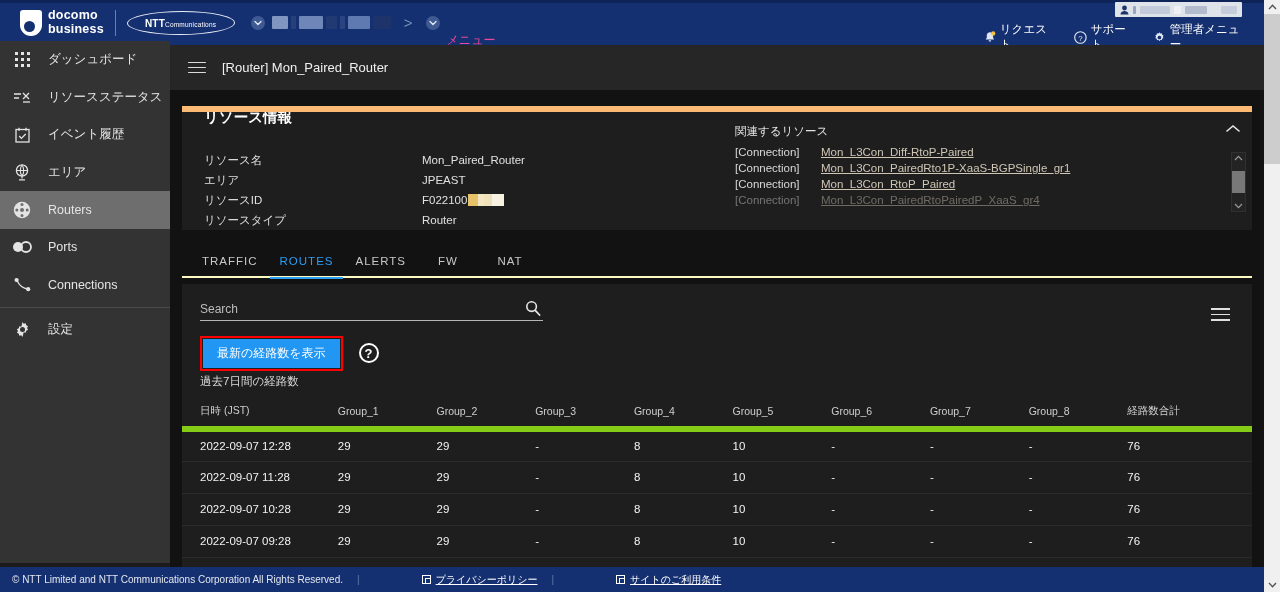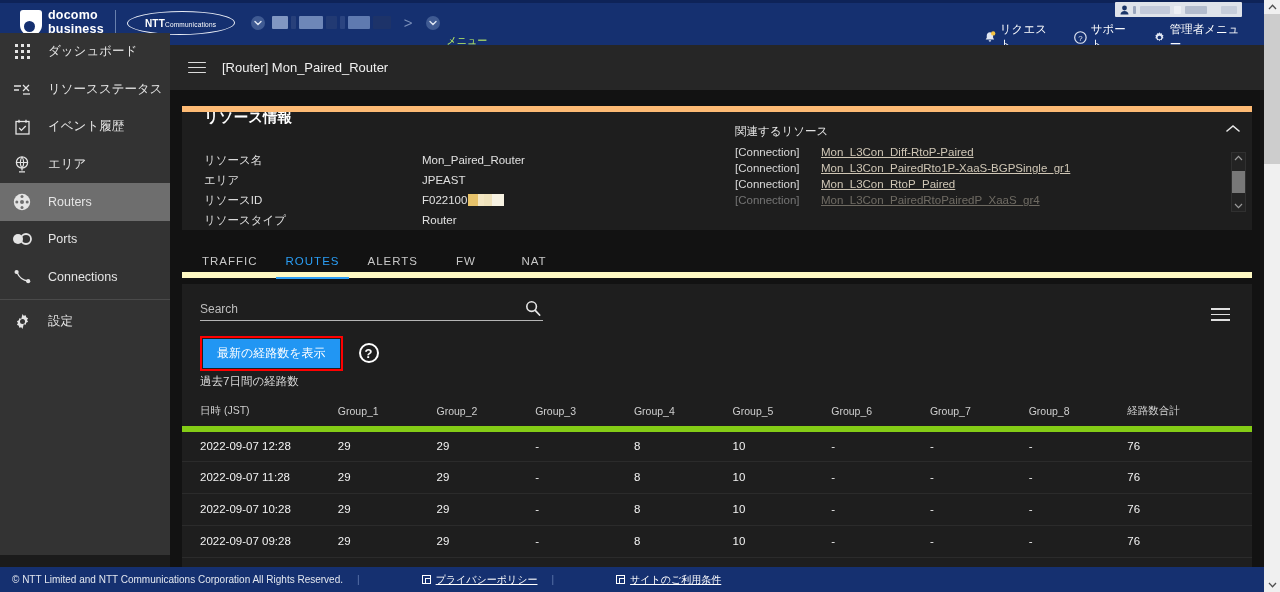--- a/index.html
+++ b/index.html
@@ -46,41 +46,41 @@
   .chev-circle {
     width: 14px; height: 14px; border-radius: 50%; background: #3f5a92;
     display: inline-flex; align-items: center; justify-content: center; flex: none;
   }
   .chev-circle svg { display: block; }
 
   .tb-group { display: flex; align-items: center; gap: 7px; margin-left: 16px; }
   .redact-bar { display: flex; align-items: center; gap: 3px; }
   .rb { height: 13px; border-radius: 1px; }
   .tb-sep { color: #7b90ba; font-size: 15px; margin: 0 6px; }
-  .tb-menu { color: #bef264; font-size: 10px; margin-top: 36px; }
+  .tb-menu { color: #ec4899; font-size: 12px; margin-top: 36px; }
 
   .topbar-right {
     position: absolute; right: 0; top: 0; height: 45px; width: 280px;
   }
   .user-pill {
     position: absolute; right: 22px; top: 2px;
     height: 15px; display: flex; align-items: center; gap: 4px;
     background: #dfe3ea; border-radius: 1px; padding: 0 5px;
   }
   .user-pill .pbar { height: 8px; border-radius: 1px; }
   .tb-links {
     position: absolute; right: 14px; top: 22px;
     display: flex; align-items: center; gap: 16px;
     font-size: 11.5px; color: #ffffff;
   }
   .tb-link { display: flex; align-items: center; gap: 4px; cursor: pointer; }
 
   
   .sidebar {
-    position: absolute; left: 0; top: 33px; width: 170px; height: 522px;
+    position: absolute; left: 0; top: 41px; width: 170px; height: 522px;
     background: #333333;
     text-align: center;
   }
   .side-item {
     height: 37.5px; display: flex; align-items: center; gap: 14px;
     padding-left: 10px; color: #e4e4e4; font-size: 12.5px; cursor: pointer;
   }
   .side-item .ico { width: 24px; display: flex; align-items: center; justify-content: center; flex: none; }
   .side-item.active { background: #6e6e6e; }
   .side-sep { height: 1px; background: #4a4a4a; margin: 3px 0; }
@@ -126,22 +126,22 @@
   .rel-scroll {
     position: absolute; right: 6px; top: 40px; width: 15px; height: 60px;
     background: #232323; border: 1px solid #303030; display: flex;
     flex-direction: column; align-items: center; justify-content: space-between; padding: 2px 0;
     cursor: pointer;
   }
   .rel-thumb { width: 13px; height: 22px; background: #787878; }
 
   
   .tabs {
-    margin: 10px 12px 0 12px; height: 32px; display: flex; gap: 8px;
-    border-bottom: 6px solid #fef9c3; padding-left: 10px;
+    margin: 10px 12px 0 12px; height: 32px; display: flex; gap: 2px;
+    border-bottom: 2px solid #fef9c3; padding-left: 10px;
   }
   .tab {
     min-width: 60px; padding: 0 10px; height: 32px; line-height: 30px;
     font-size: 11.5px; letter-spacing: 1px; color: #c8c8c8; cursor: pointer;
     text-align: center; position: relative;
   }
   .tab.active { color: #2a9df4; }
   .tab.active::after {
     content: ""; position: absolute; left: 0; right: 0; bottom: -1px; height: 2px; background: #2a9df4;
   }

